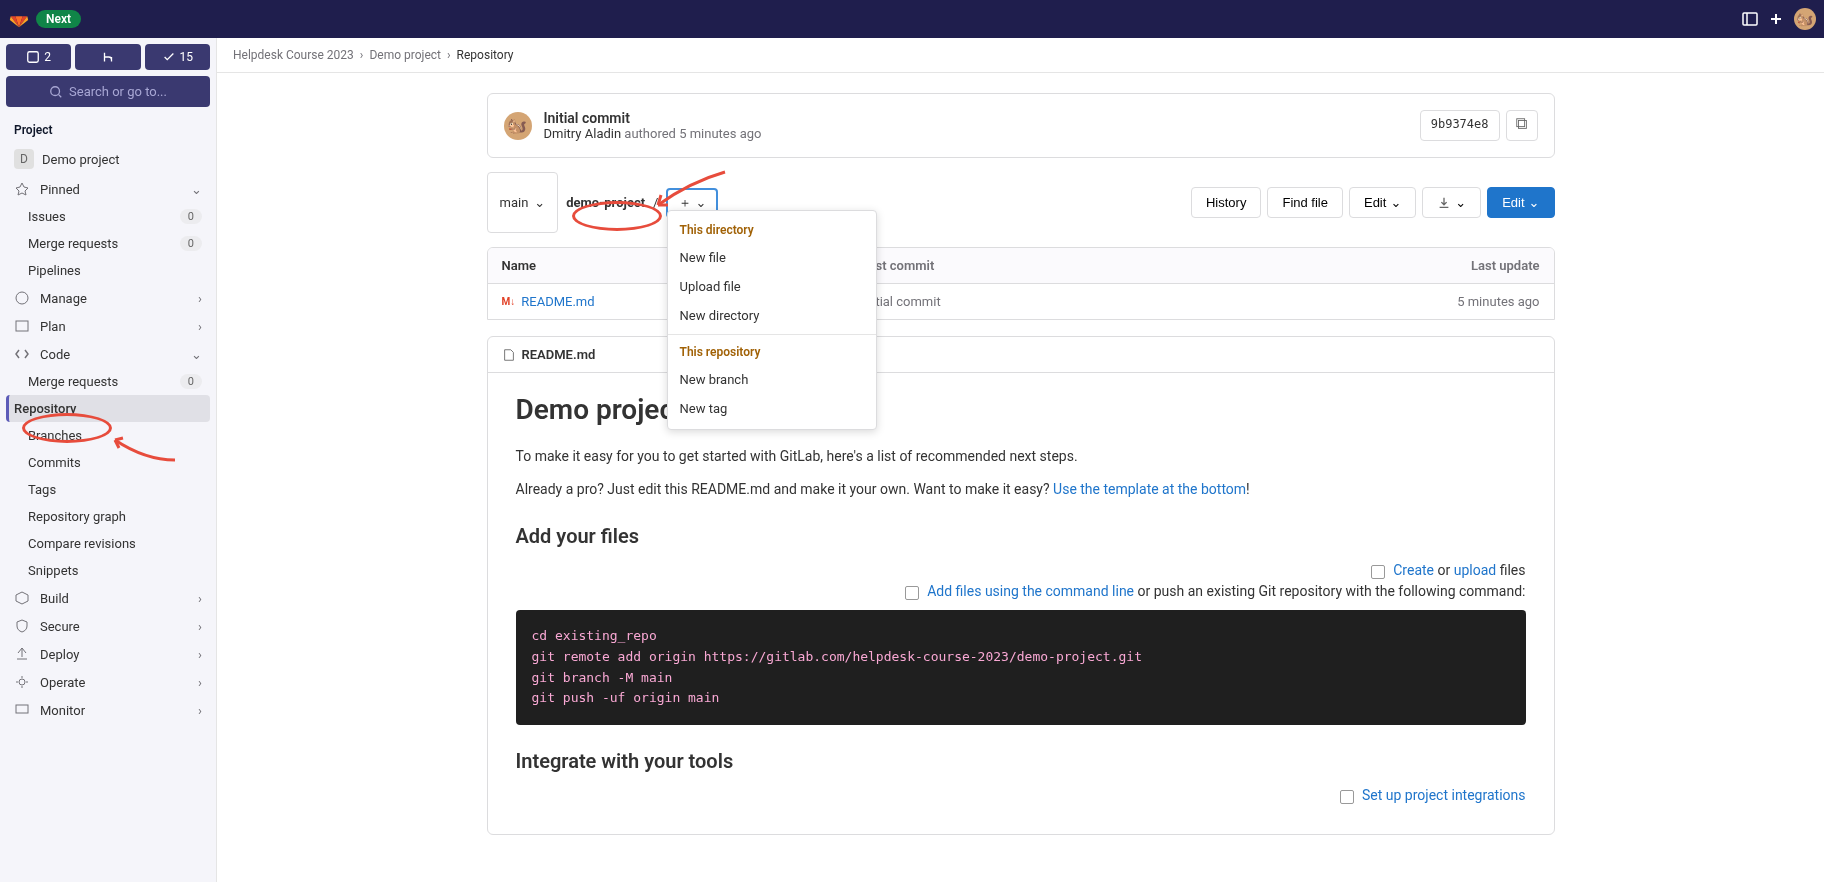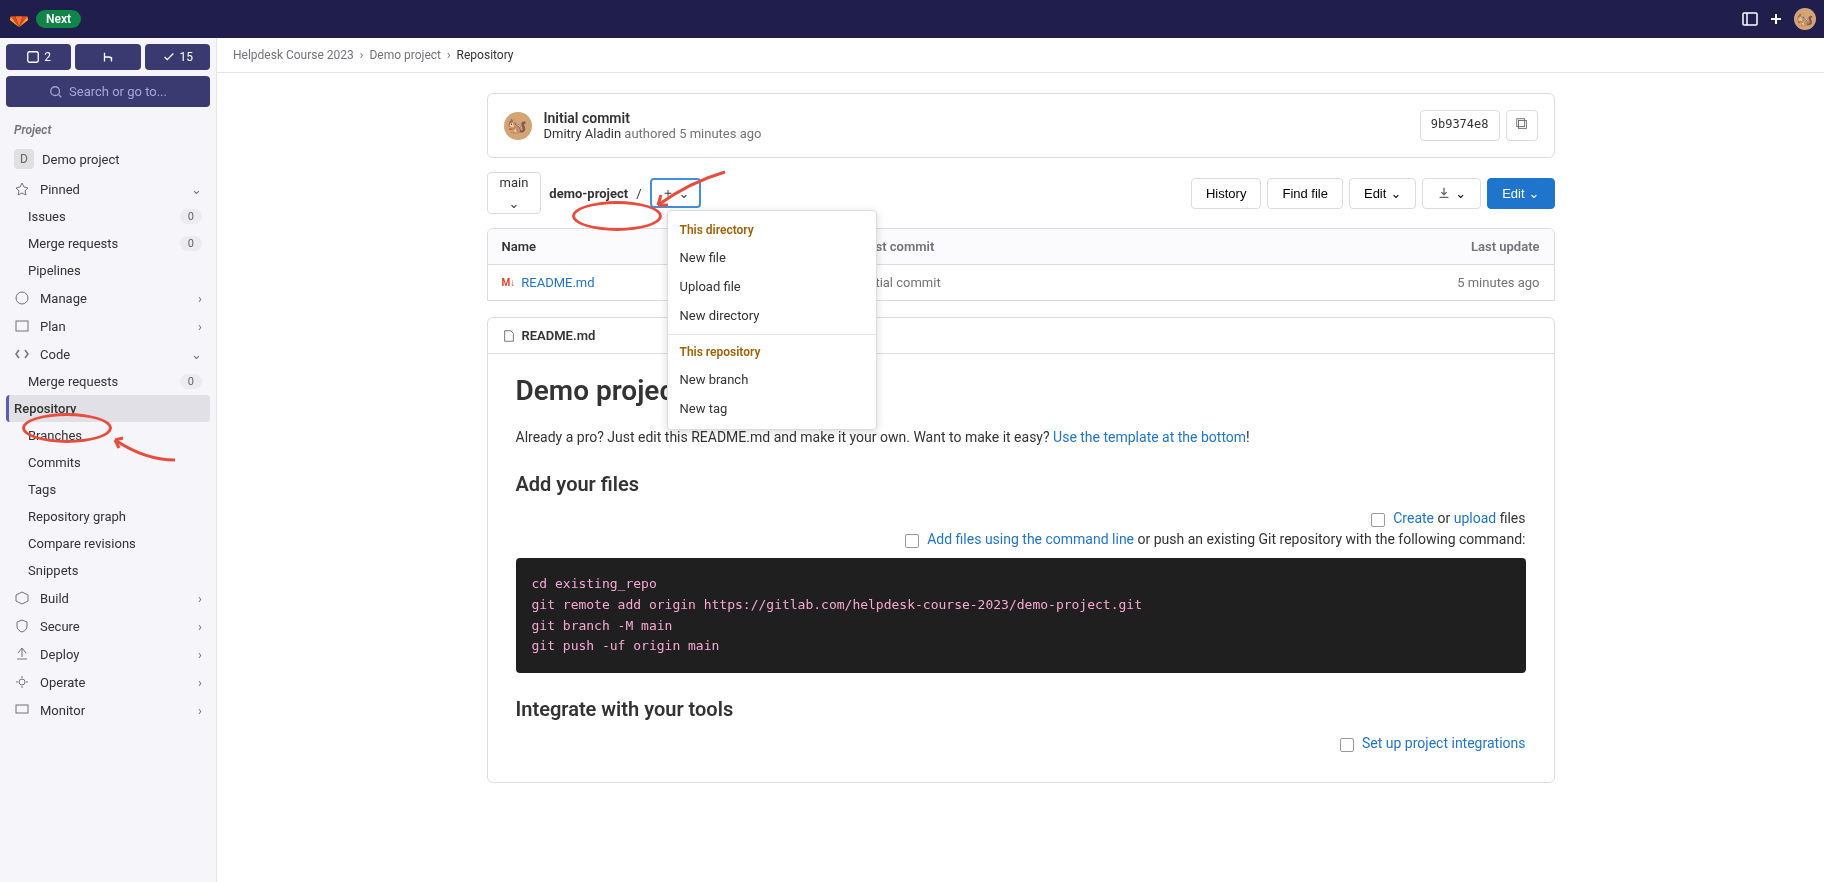--- a/index.html
+++ b/index.html
@@ -12,21 +12,21 @@
 .tb-right { margin-left: auto; display: flex; align-items: center; gap: 10px; }
 .tb-btn { color: #fff; cursor: pointer; display: flex; align-items: center; }
 .avatar { width: 22px; height: 22px; border-radius: 50%; background: #d4a574; display: flex; align-items: center; justify-content: center; font-size: 14px; }
 
 .layout { display: flex; height: calc(100vh - 38px); }
 .sidebar { width: 217px; background: #f5f5fa; border-right: 1px solid #e5e5e5; overflow-y: auto; padding: 6px; }
 .sb-stat-row { display: flex; gap: 4px; margin-bottom: 6px; }
 .sb-stat { flex: 1; background: #3a3970; color: #fff; border-radius: 4px; padding: 6px 8px; display: flex; align-items: center; justify-content: center; gap: 4px; font-size: 12px; cursor: pointer; }
 .sb-search { background: #3a3970; color: #a8a7d4; border-radius: 4px; padding: 8px; display: flex; align-items: center; justify-content: center; gap: 6px; margin-bottom: 10px; cursor: pointer; font-size: 13px; }
 
-.sb-header { font-size: 12px; color: #737373; font-weight: 600; padding: 6px 8px; font-style: italic; }
+.sb-header { font-size: 12px; color: #0f172a; font-weight: 600; padding: 6px 8px; }
 .sb-proj { display: flex; align-items: center; gap: 8px; padding: 6px 8px; border-radius: 4px; cursor: pointer; }
 .sb-proj-letter { width: 20px; height: 20px; border-radius: 4px; background: #e0e0e0; display: flex; align-items: center; justify-content: center; font-size: 12px; color: #666; }
 .sb-item { display: flex; align-items: center; gap: 10px; padding: 6px 8px; border-radius: 4px; cursor: pointer; color: #333; font-size: 13px; }
 .sb-item.active { background: #e0e0e6; font-weight: 500; border-left: 3px solid #5c5bb8; padding-left: 5px; }
 .sb-item .chev { margin-left: auto; color: #737278; }
 .sb-item .badge { margin-left: auto; background: #ececef; border-radius: 10px; padding: 1px 8px; font-size: 11px; color: #666; }
 .sb-sub { padding-left: 22px; }
 .sb-icon { width: 16px; height: 16px; flex-shrink: 0; color: #737278; }
 
 .content { flex: 1; overflow-y: auto; }
@@ -39,21 +39,21 @@
 .commit-bar { border: 1px solid #dcdcde; border-radius: 6px; padding: 16px; display: flex; align-items: center; gap: 12px; margin-bottom: 14px; }
 .commit-avatar { width: 28px; height: 28px; border-radius: 50%; background: #d4a574; display: flex; align-items: center; justify-content: center; font-size: 16px; }
 .commit-title { font-weight: 600; font-size: 14px; }
 .commit-meta { font-size: 13px; color: #737278; }
 .commit-meta .author { color: #333; }
 .commit-sha { margin-left: auto; display: flex; gap: 6px; }
 .sha-box { border: 1px solid #dcdcde; border-radius: 4px; padding: 6px 10px; font-family: monospace; font-size: 12px; }
 .copy-btn { border: 1px solid #dcdcde; border-radius: 4px; padding: 6px 8px; cursor: pointer; background: #fff; }
 
 .repo-bar { display: flex; align-items: center; gap: 8px; margin-bottom: 14px; position: relative; }
-.branch-sel { border: 1px solid #dcdcde; border-radius: 4px; padding: 2px 12px; background: #fff; cursor: pointer; display: flex; align-items: center; gap: 6px; font-size: 13px; flex-direction: column; }
+.branch-sel { border: 1px solid #dcdcde; border-radius: 4px; padding: 22px 12px; background: #fff; cursor: pointer; display: flex; align-items: center; gap: 6px; font-size: 13px; }
 .path-label { font-size: 13px; }
 .plus-btn { border: 2px solid #428fdc; border-radius: 4px; padding: 4px 10px; background: #fff; cursor: pointer; display: flex; align-items: center; gap: 4px; }
 .repo-actions { margin-left: auto; display: flex; gap: 6px; }
 .act-btn { border: 1px solid #dcdcde; border-radius: 4px; padding: 7px 14px; background: #fff; cursor: pointer; font-size: 13px; display: flex; align-items: center; gap: 4px; }
 .clone-btn { background: #1f75cb; color: #fff; border: 1px solid #1f75cb; }
 
 .dropdown { position: absolute; top: 38px; left: 180px; background: #fff; border: 1px solid #dcdcde; border-radius: 4px; box-shadow: 0 2px 8px rgba(0,0,0,0.15); width: 210px; z-index: 100; padding: 6px 0; }
 .dd-header { font-size: 12px; font-weight: 600; color: #a16207; padding: 6px 12px; }
 .dd-item { padding: 7px 12px; font-size: 13px; cursor: pointer; }
 .dd-sep { border-top: 1px solid #e5e5e5; margin: 4px 0; }
@@ -341,20 +341,21 @@
 
       <div class="readme-box">
         <div class="readme-head">
           <svg width="14" height="14" viewBox="0 0 16 16">
               <path d="M3 2h7l3 3v9H3z" fill="none" stroke="#666"></path>
             </svg>
           <span>README.md</span>
         </div>
         <div class="readme-body">
           <h1>Demo project</h1>
+          <p>To make it easy for you to get started with GitLab, here's a list of recommended next steps.</p>
           <p>
             <span>Already a pro? Just edit this README.md and make it your own. Want to make it easy? </span><a href="#">Use the template at the bottom</a><span>!</span>
           </p>
           <h2>Add your files</h2>
           <ul>
             <li>
               <span class="checkbox"></span>
               <span><a href="#">Create</a><span> or </span><a href="#">upload</a><span> files</span></span>
             </li>
             <li>

